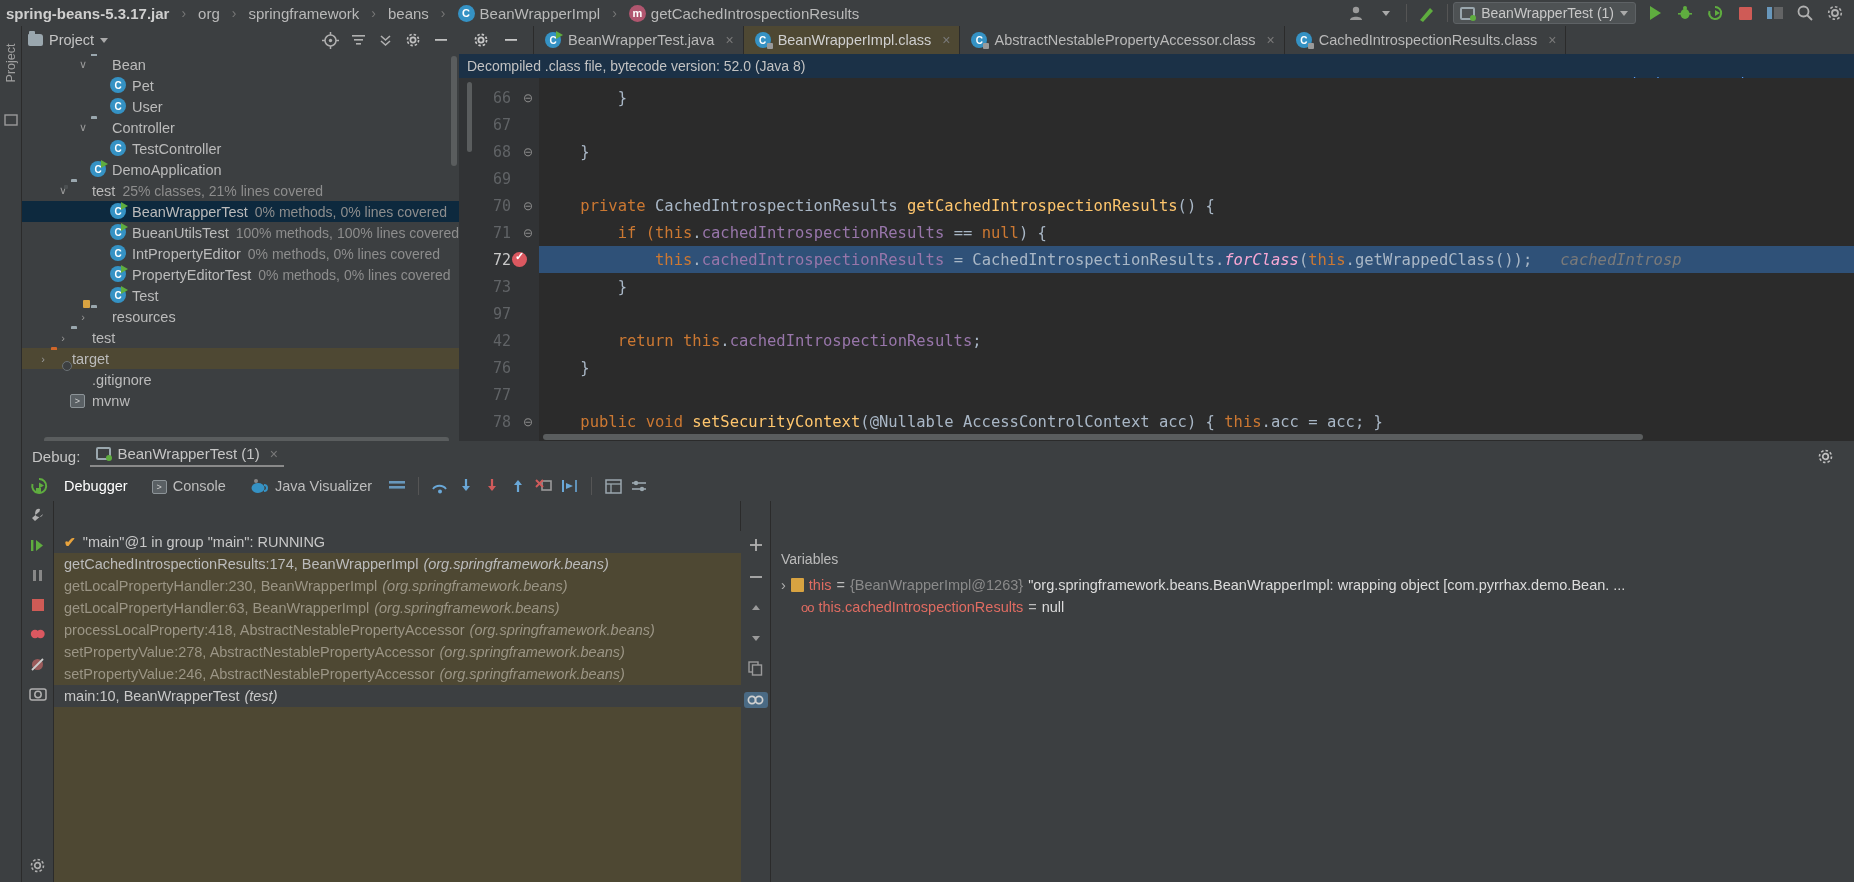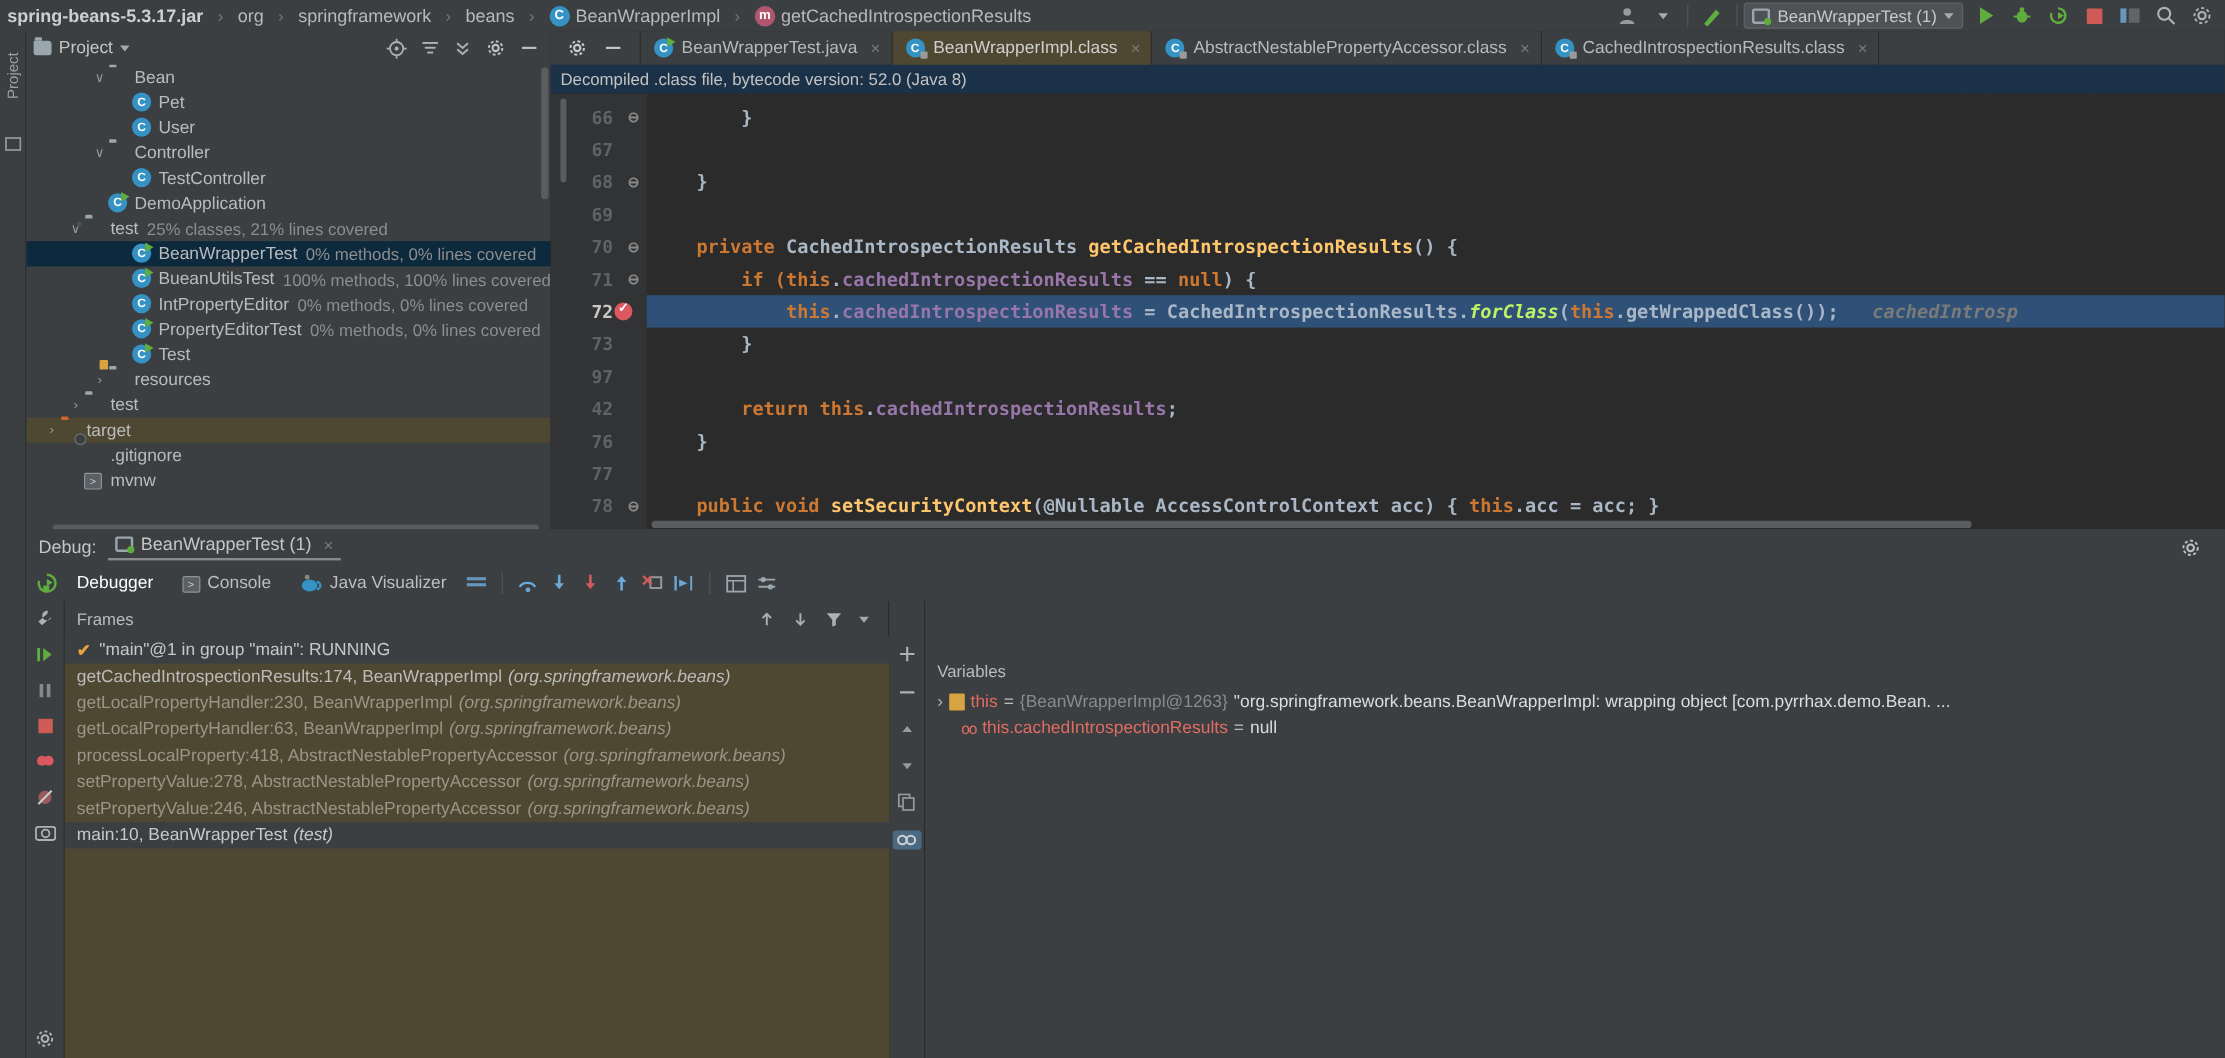--- a/index.html
+++ b/index.html
@@ -110,37 +110,37 @@
 
   .notifbar {
     height:24px; background:#1b3147; display:flex; align-items:center;
     padding:0 8px; font-size:14px; color:#c3c3c3;
   }
   .notif-links { margin-left:auto; display:flex; gap:16px; }
   .nlink { color:#589df6;margin-top:34px; }
 
   .readermode { position:absolute; right:10px; top:56px; color:#589df6; font-size:14px; }
 
-  .codearea { position:absolute; left:0; top:52px; width:1395px; height:363px; background:#2b2b2b; overflow:hidden;font-weight:bold; }
+  .codearea { position:absolute; left:0; top:52px; width:1395px; height:363px; background:#2b2b2b; overflow:hidden; }
   .gutter { position:absolute; left:0; top:0; width:80px; height:363px; background:#313335; }
   .codeline { position:absolute; left:0; height:27px; width:1395px; display:flex; align-items:center; }
   .lnum { position:absolute; left:0; width:52px; text-align:right; color:#606366; font-size:15px;
           font-family:"DejaVu Sans Mono", monospace; }
   .fold { position:absolute; left:62px; width:14px; text-align:center; color:#888; font-size:12px; }
   .code {
     position:absolute; left:84px; font-family:"DejaVu Sans Mono", monospace;
     font-size:15.5px; color:#a9b7c6; white-space:pre;
   }
   .hl-row { position:absolute; left:80px; width:1315px; height:27px; background:#2f5178; }
   .hl-gutter { position:absolute; left:0; width:80px; height:27px; background:#313335; }
   .kw { color:#cc7832; }
   .ty { color:#a9b7c6; }
   .mth { color:#ffc66d; }
   .fld { color:#9876aa; }
-  .stc { color:#bef264; font-style:italic; }
+  .stc { color:#f9a8d4; font-style:italic; }
   .hint { color:#7a7a7a; font-style:italic; }
 
   .bpdot { position:absolute; left:53px; width:15px; height:15px; border-radius:50%; background:#db5860; }
   .bpdot:after{ content:"✓"; position:absolute; left:3px; top:-2px; color:#fff; font-size:11px; font-weight:bold; }
   .bulb { position:absolute; left:74px; width:13px;height:15px; }
   .bulb-b { width:11px;height:11px;border-radius:50%;background:#f5c342; }
   .ed-scroll { position:absolute; left:8px; top:4px; width:5px; height:70px; background:#5a5d5e; border-radius:3px; }
   .ed-hscroll { position:absolute; left:84px; bottom:1px; width:1100px; height:6px; background:#5a5d5e; border-radius:3px; }
 
   
@@ -700,43 +700,20 @@
         </span>
         <span style="position:absolute;bottom:8px;">
           <svg width="17" height="17" viewBox="0 0 17 17">
               <circle cx="8.5" cy="8.5" r="2.8" stroke="#b0b0b0" stroke-width="1.7" fill="none"></circle>
               <circle cx="8.5" cy="8.5" r="6" stroke="#b0b0b0" stroke-width="1.6" fill="none" stroke-dasharray="2.5 2.1"></circle>
             </svg>
         </span>
       </div>
 
       <div class="frames-col">
-        <div class="col-head">
-          <span>Frames</span>
-          <span class="col-head-ic">
-            <span>
-              <svg width="14" height="14" viewBox="0 0 14 14">
-                  <line x1="7" y1="12" x2="7" y2="3" stroke="#b0b0b0" stroke-width="1.6"></line>
-                  <path d="M3.5 6 L7 2.5 L10.5 6" stroke="#b0b0b0" stroke-width="1.6" fill="none"></path>
-                </svg>
-            </span>
-            <span>
-              <svg width="14" height="14" viewBox="0 0 14 14">
-                  <line x1="7" y1="2" x2="7" y2="11" stroke="#b0b0b0" stroke-width="1.6"></line>
-                  <path d="M3.5 8 L7 11.5 L10.5 8" stroke="#b0b0b0" stroke-width="1.6" fill="none"></path>
-                </svg>
-            </span>
-            <span>
-              <svg width="14" height="14" viewBox="0 0 14 14">
-                  <path d="M1 2 L13 2 L8.5 7.5 L8.5 12 L5.5 13 L5.5 7.5 Z" fill="#b0b0b0"></path>
-                </svg>
-            </span>
-            <span class="arrow-dn"></span>
-          </span>
-        </div>
         <div class="frame-list" id="frame-list">
             <div class="frow thread">
               <span class="check-orange">✔</span>
               <span>"main"@1 in group "main": RUNNING</span>
             </div>
             <div class="frow selected">
               <span>getCachedIntrospectionResults:174, BeanWrapperImpl</span>
               <span class="fpkg">(org.springframework.beans)</span>
             </div>
             <div class="frow dim">

